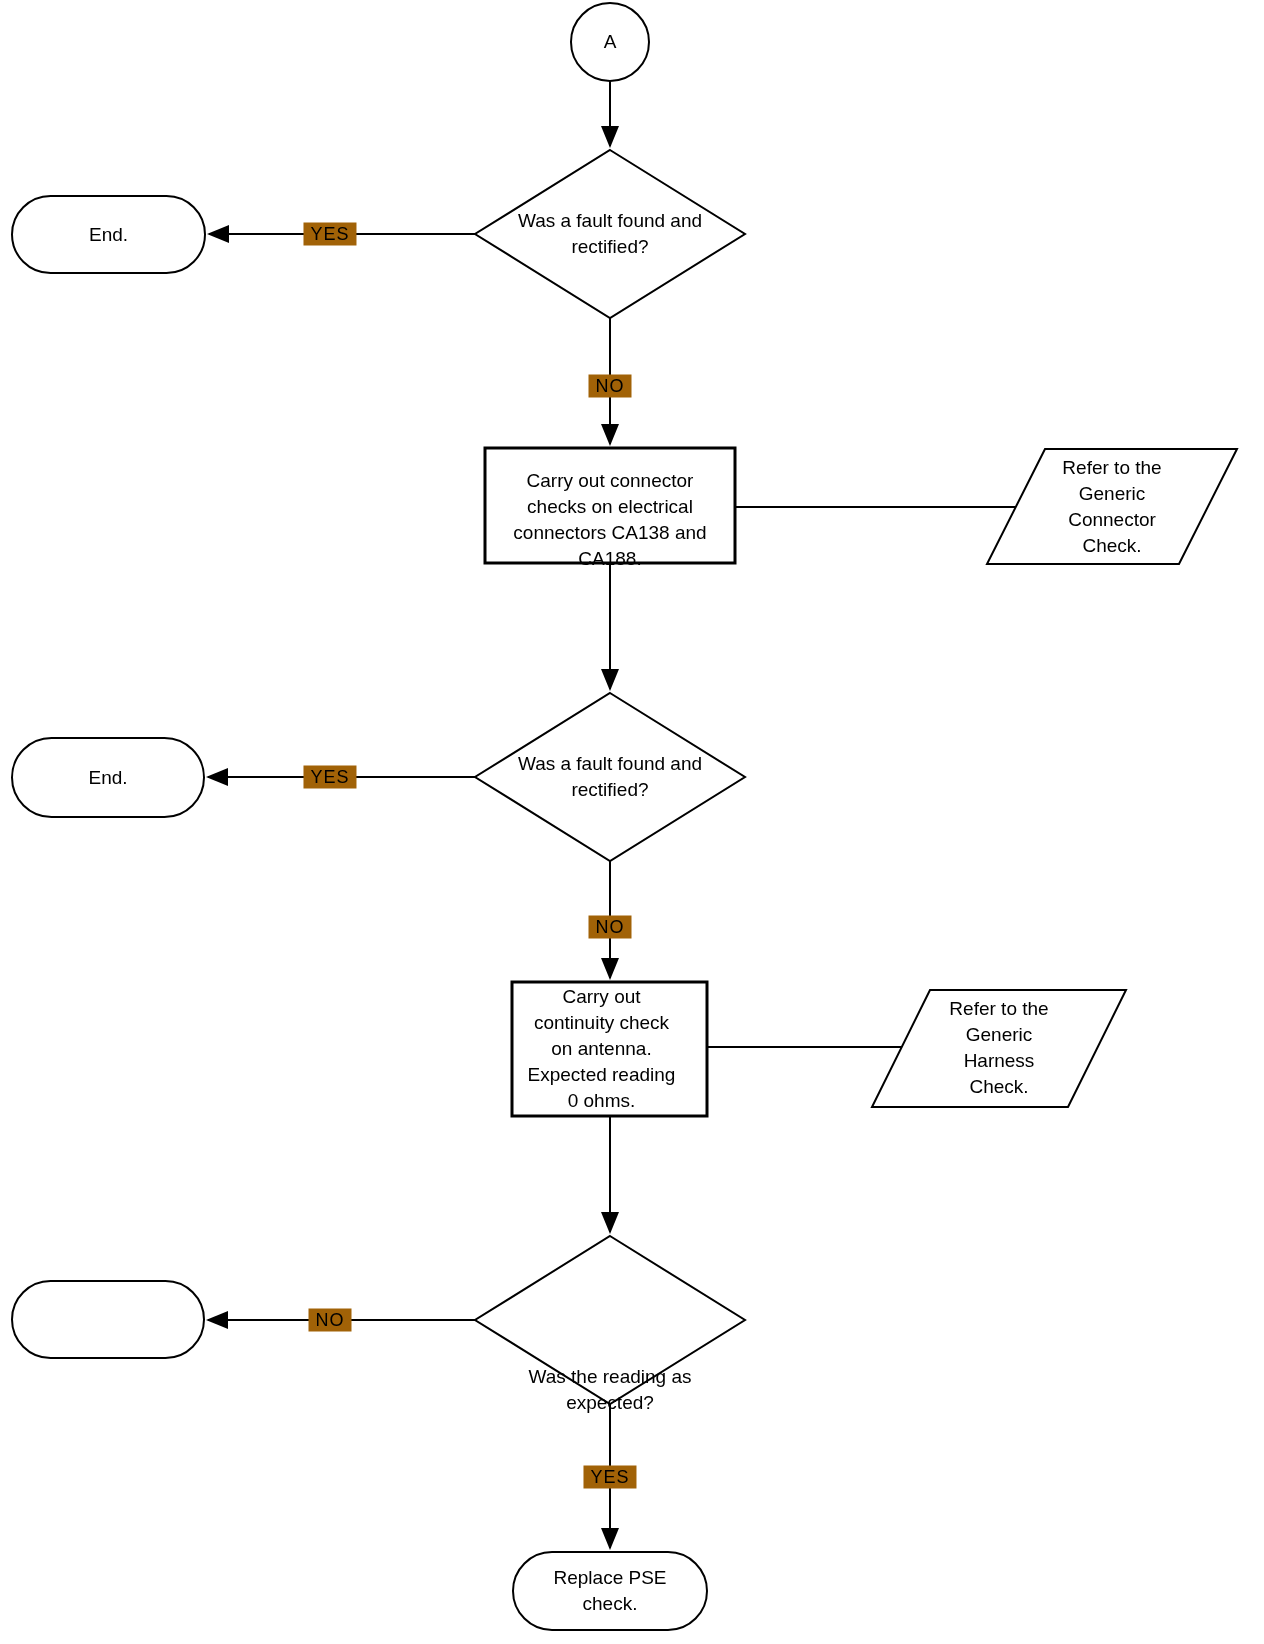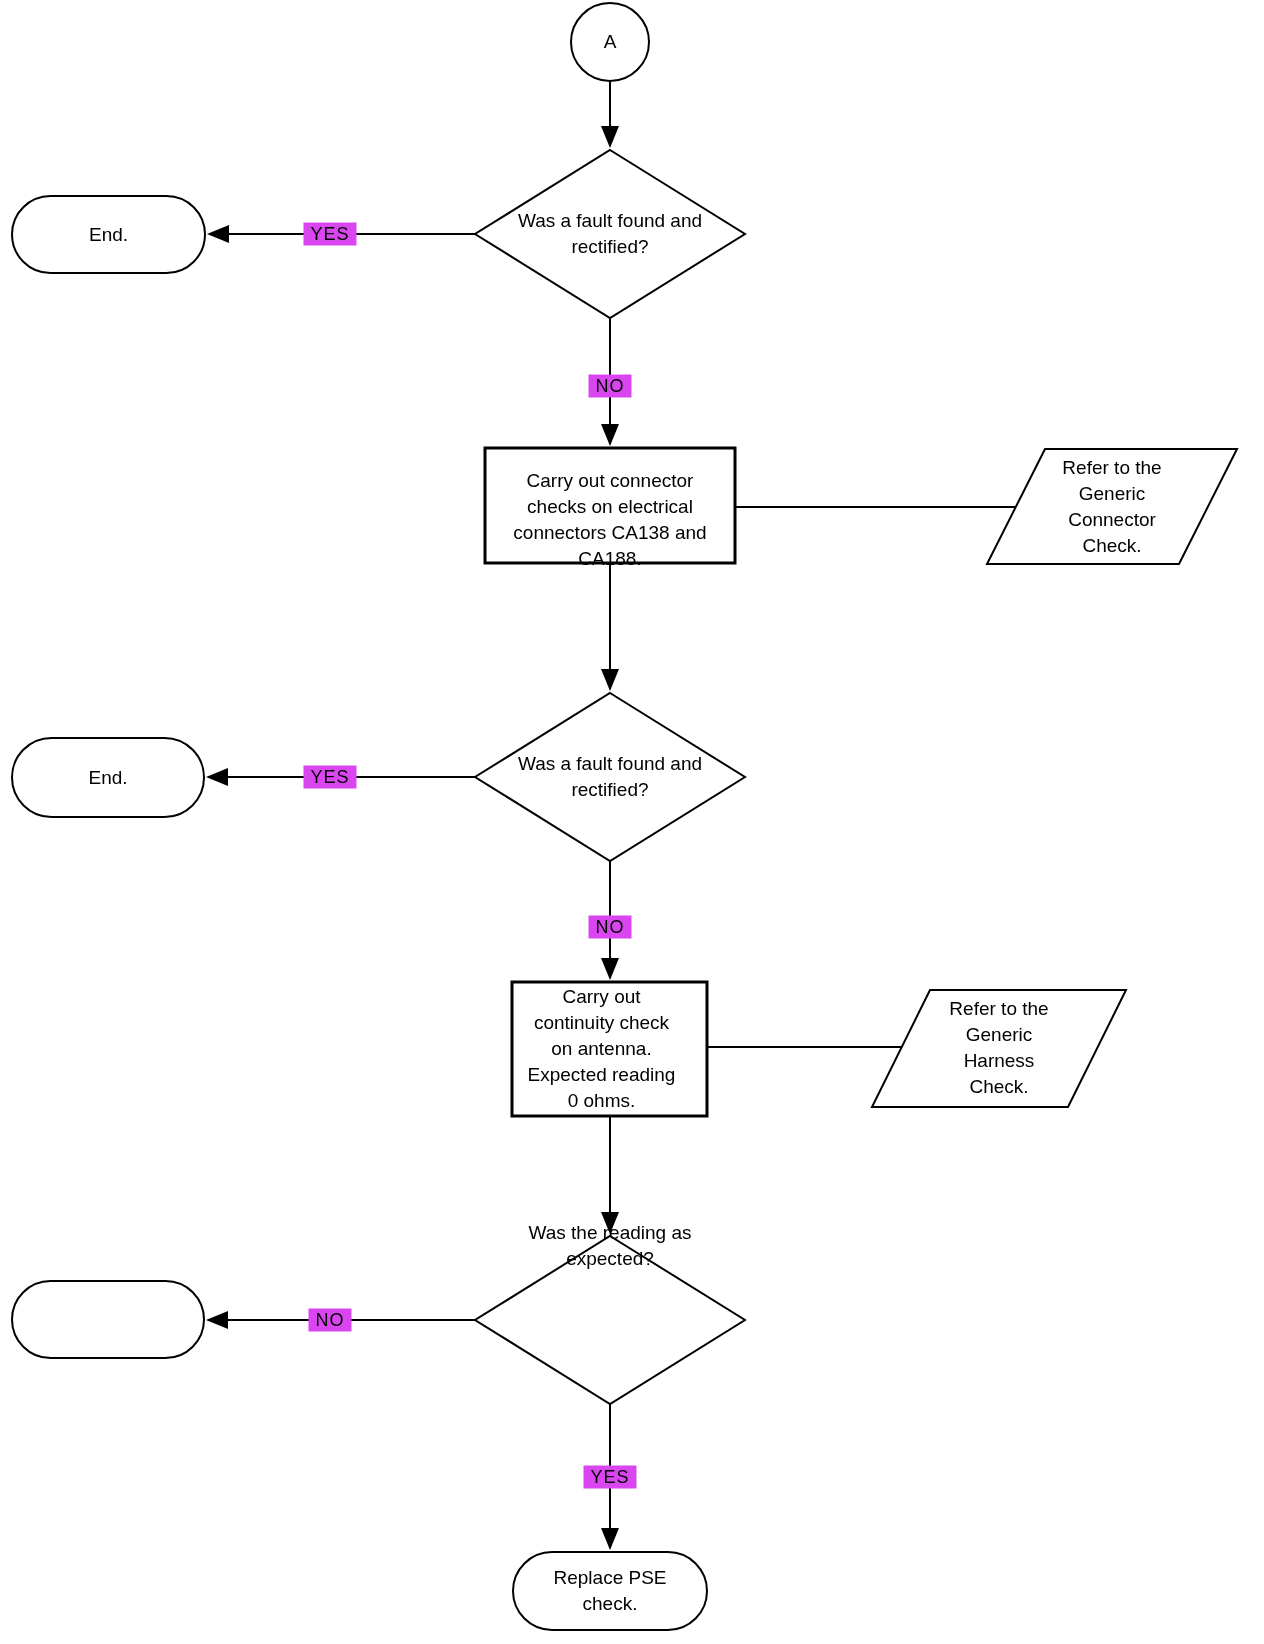--- a/index.html
+++ b/index.html
@@ -27,21 +27,21 @@
     justify-content: center;
     text-align: center;
     white-space: pre-line;
     font-size: 19px;
     line-height: 26px;
     color: #000000;
   }
   .connector-label {
     position: absolute;
     transform: translate(-50%, -50%);
-    background: #d946ef;
+    background: #a16207;
     padding: 1px 7px;
     font-size: 18px;
     letter-spacing: 1px;
     color: #000000;
     text-align: center;
   }
 </style>
 </head>
 <body>
 
@@ -116,21 +116,21 @@
 continuity check
 on antenna.
 Expected reading
 0 ohms.</div>
 
   <div class="node-text" style="left:872px; top:992px; width:254px; height:111px;">Refer to the
 Generic
 Harness
 Check.</div>
 
-  <div class="node-text" style="left:480px; top:1172px; width:260px; height:148px;">Was the reading as
+  <div class="node-text" style="left:480px; top:1316px; width:260px; height:148px;">Was the reading as
 expected?</div>
 
 
   <div class="node-text" style="left:513px; top:1552px; width:194px; height:78px;">Replace PSE
 check.</div>
 
   <div class="connector-label" style="left:330px; top:234px;">YES</div>
 
   <div class="connector-label" style="left:610px; top:386px;">NO</div>
 

